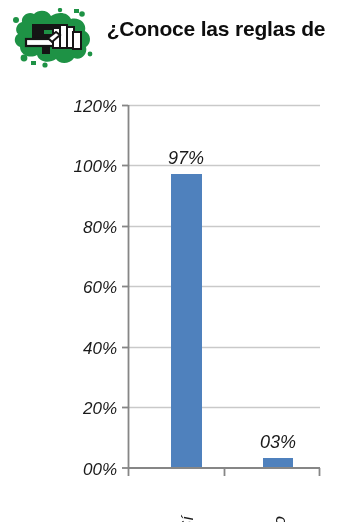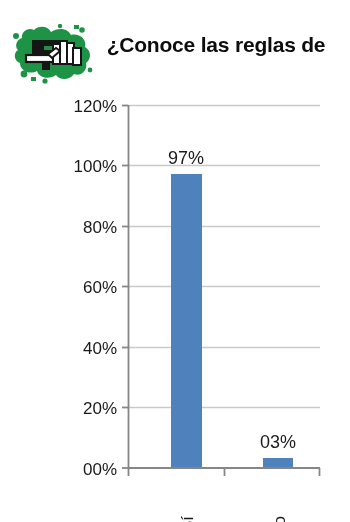--- a/index.html
+++ b/index.html
@@ -21,21 +21,21 @@
     top: 0;
     width: 350px;
     height: 522px;
     background: #ffffff;
   }
 
   
   .header {
     position: absolute;
     left: 0;
-    top: 16px;
+    top: 0;
     width: 310px;
     height: 88px;
   }
 
   .logo {
     position: absolute;
     left: 12px;
     top: 8px;
     width: 82px;
     height: 60px;
@@ -54,20 +54,21 @@
     letter-spacing: -0.2px;
   }
 
   
   .plot {
     position: absolute;
     left: 0;
     top: 88px;
     width: 312px;
     height: 434px;
+    font-style: italic;
   }
 
   .svg-plot {
     position: absolute;
     left: 0;
     top: 0;
   }
 
   .ytick-label {
     font-family: "Liberation Sans", sans-serif;

